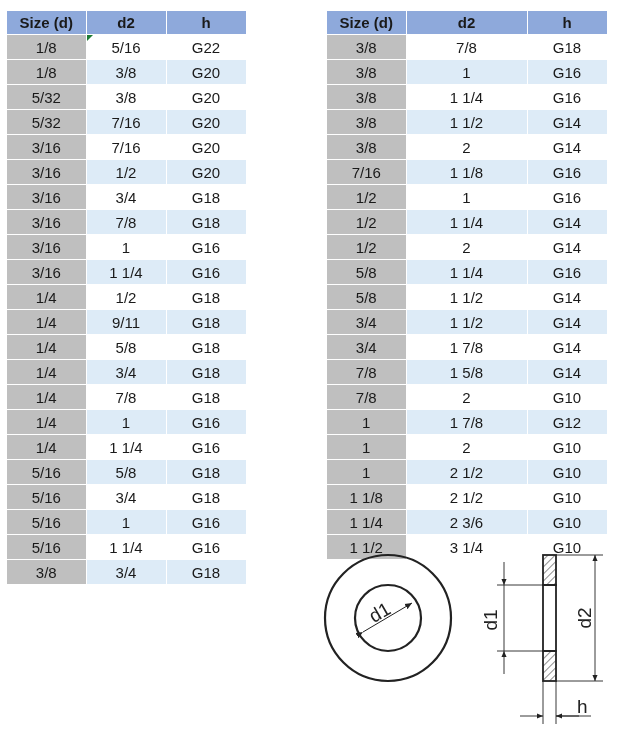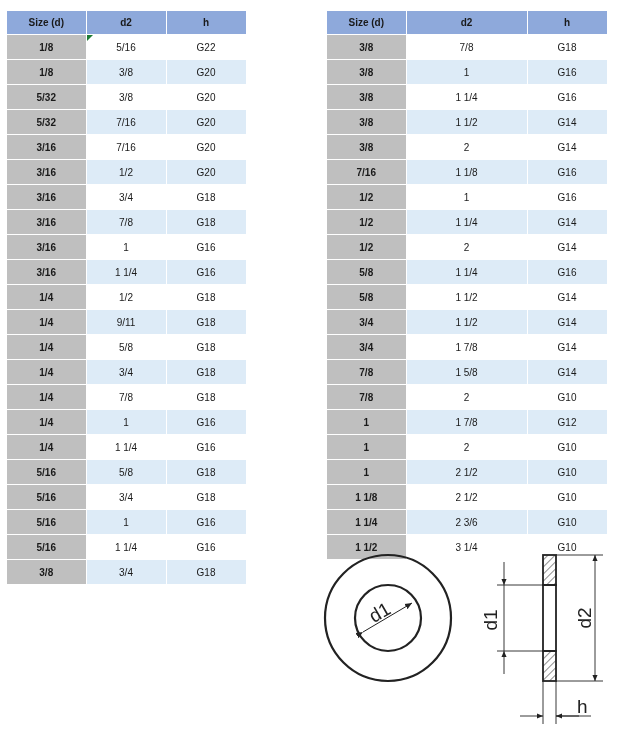--- a/index.html
+++ b/index.html
@@ -5,41 +5,41 @@
     html, body { margin: 0; padding: 0; background: #ffffff; }
     body {
       width: 618px; height: 731px; position: relative; overflow: hidden;
       font-family: "Liberation Sans", "DejaVu Sans", sans-serif;
       color: #1a1a1a;
     }
     table.spec {
       position: absolute;
       border-collapse: collapse;
       table-layout: fixed;
-      font-size: 10px;
+      font-size: 15px;
     }
     table.spec th, table.spec td {
       height: 24px;
       padding: 0;
       text-align: center;
       vertical-align: middle;
       border-bottom: 1px solid #ffffff;
       border-right: 1px solid #ffffff;
       line-height: 23px;
       white-space: nowrap;
     }
     table.spec th {
       background: #8EA9DB;
       font-weight: bold;
       color: #1a1a1a;
       height: 23px;
     }
     table.spec td.size {
       background: #BFBFBF;
-      font-weight: bold;
+      font-weight: normal;
     }
     table.spec tr.odd td.val { background: #ffffff; }
     table.spec tr.even td.val { background: #DDEBF7; }
     #left-table { left: 7px; top: 11px; }
     #right-table { left: 327px; top: 11px; }
     .green-mark {
       position: absolute; left: 87px; top: 35px;
       width: 0; height: 0;
       border-top: 6px solid #1E7B34;
       border-right: 6px solid transparent;

